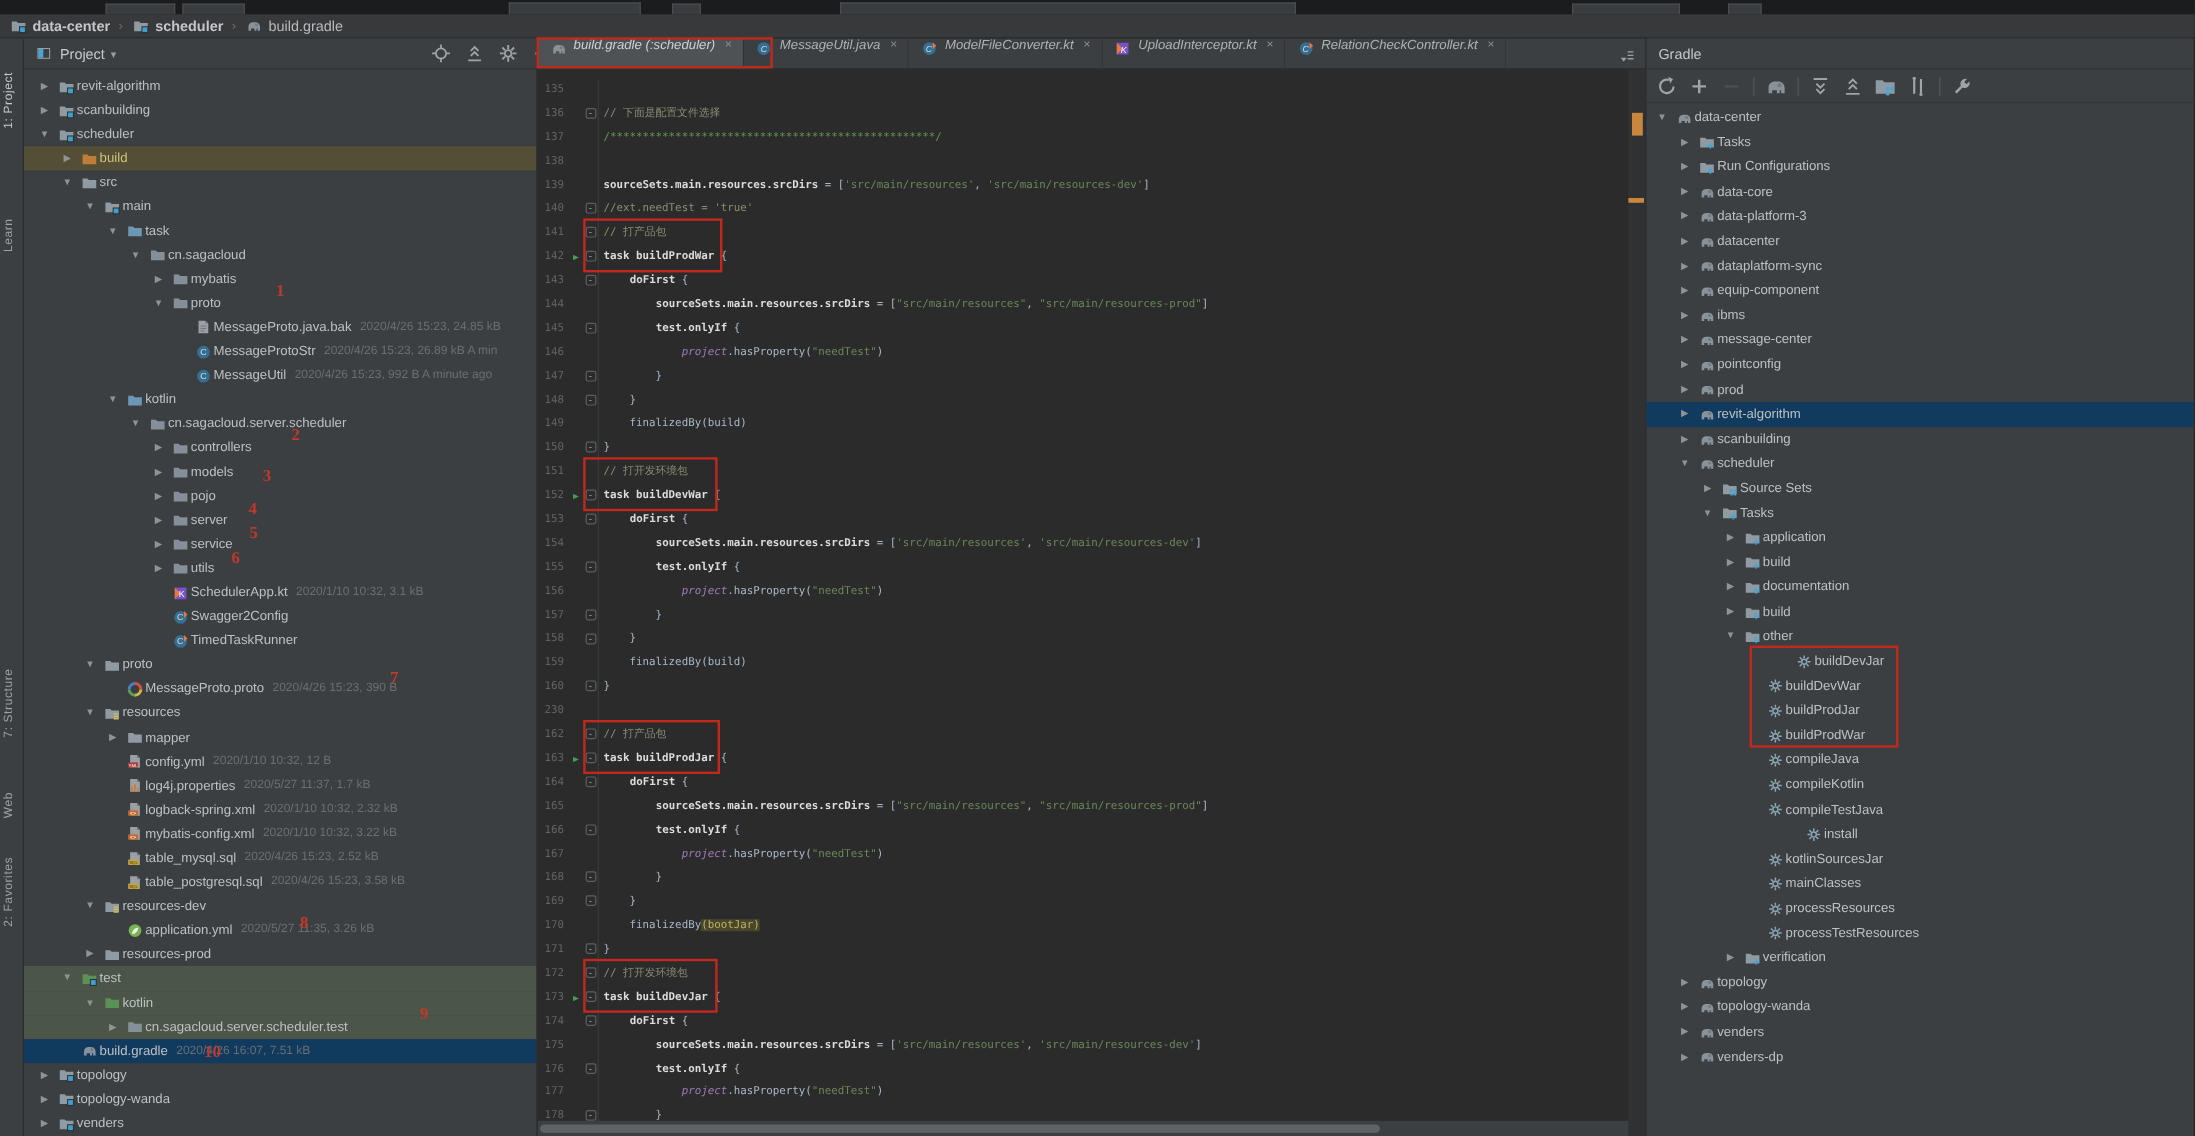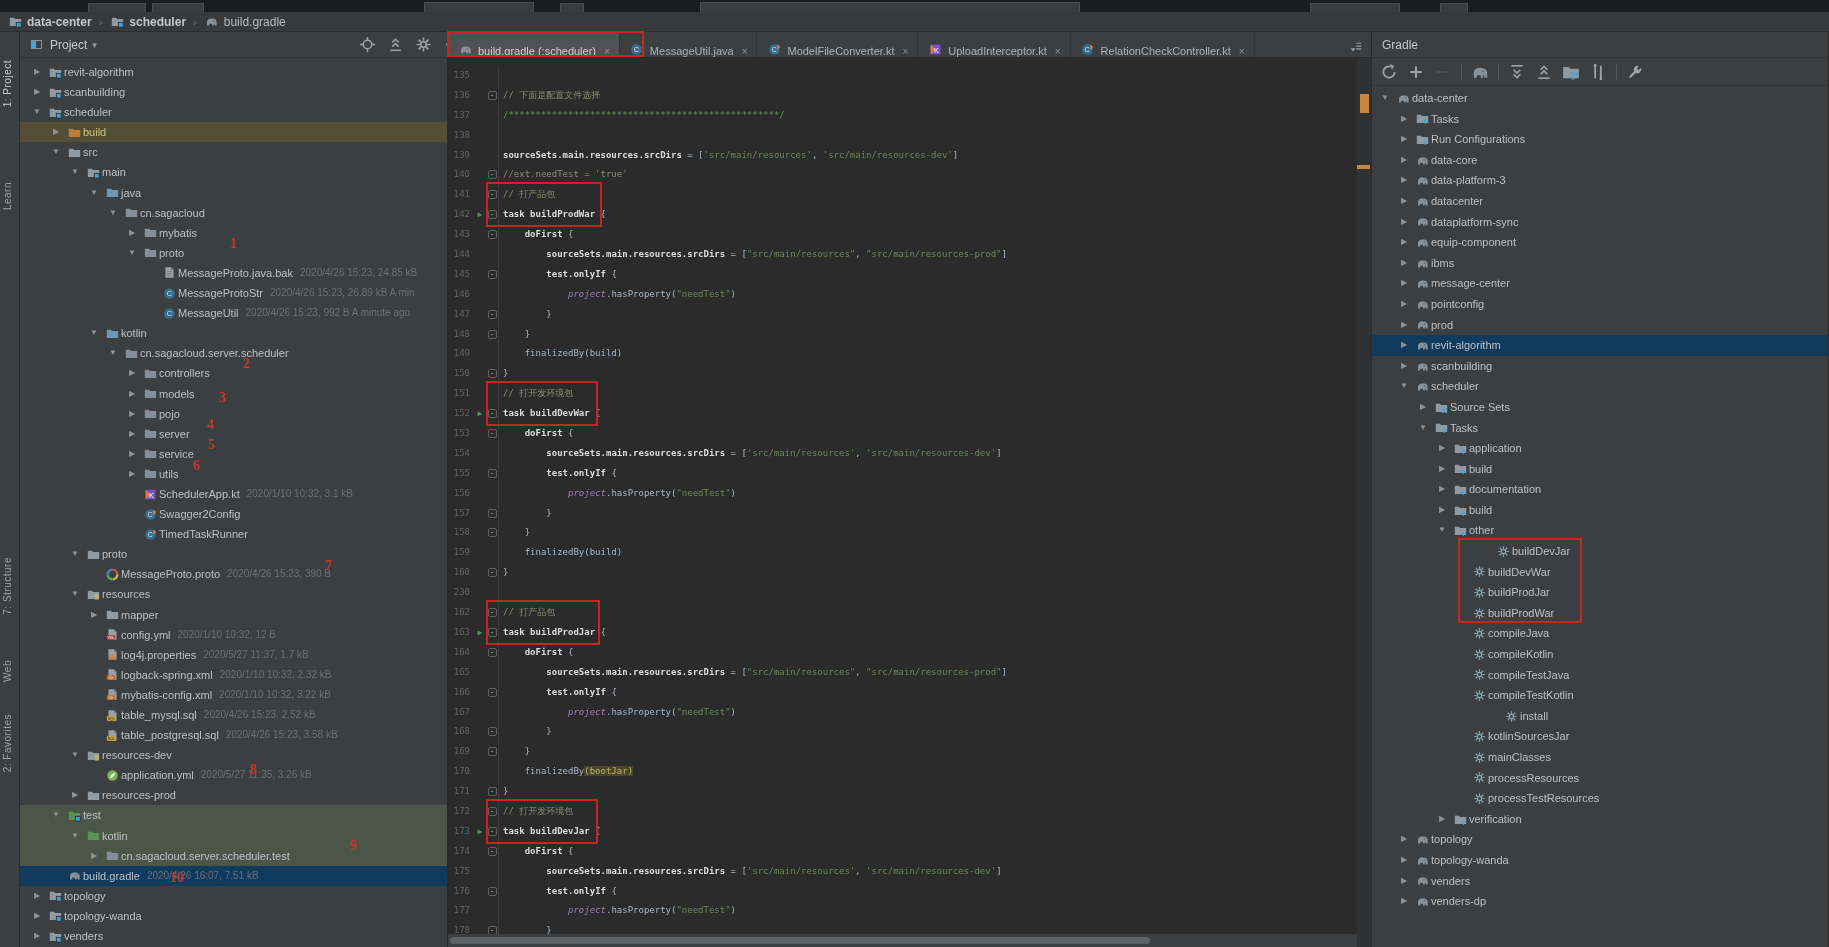--- a/index.html
+++ b/index.html
@@ -45,22 +45,22 @@
   .trow.hl-build { background:#554e36; }
   .trow.hl-build .lbl { color:#cbc477; }
   .trow.hl-test { background:#4b5649; }
   .trow.hl-sel { background:#113a5f; }
   .icon { display:inline-flex; width:16px; height:16px; align-items:center; justify-content:center; vertical-align:middle; }
   .icon svg { width:13px; height:13px; }
 
   
   #editor { position:relative; width:923px; background:#2b2b2b; overflow:hidden; }
   #tabbar { position:relative; height:26px; background:#3c3f41; border-bottom:1px solid #262829; display:flex; align-items:stretch; }
-  .etab { display:flex; align-items:flex-end; padding:0 9px; font-size:11px; color:#aeb2b6;
-          border-right:1px solid #333537; cursor:pointer; }
+  .etab { display:flex; align-items:flex-start; padding:0 9px; font-size:11px; color:#aeb2b6;
+          border-right:1px solid #333537; cursor:pointer;font-style:italic; }
   .etab.active { background:#4e5254; color:#ced2d5; }
   .etab .icon { margin-right:5px; }
   .etab .close { margin-left:8px; color:#8d9194; font-size:10px; }
   #tabs-menu { position:absolute; right:8px; top:6px; display:flex; align-items:center; gap:2px; color:#9da0a3; cursor:pointer; }
 
   #code { position:absolute; left:0; top:26px; right:0; bottom:0; padding-top:8px;
           font-family:"DejaVu Sans Mono", monospace; font-size:9px; }
   .cline { height:19.9px; line-height:19.9px; display:flex; white-space:pre; }
   .lnum { flex:0 0 26px; text-align:right; color:#606366; padding-right:4px; }
   .runcol { flex:0 0 12px; text-align:center; color:#499c54; font-size:8px; }
@@ -254,21 +254,21 @@
             </span>
             <span class="lbl">main</span>
           </div>
           <div class="trow" style="padding-left:65px">
             <span class="arrow">▼</span>
             <span class="icon">
               <svg viewBox="0 0 16 16">
                 <path d="M1 3.5h5l1.5 1.5H15v8.5H1z" fill="#6a98b5"></path>
               </svg>
             </span>
-            <span class="lbl">java</span>
+            <span class="lbl">task</span>
           </div>
           <div class="trow" style="padding-left:84px">
             <span class="arrow">▼</span>
             <span class="icon">
               <svg viewBox="0 0 16 16">
                 <path d="M1 3.5h5l1.5 1.5H15v8.5H1z" fill="#848f99"></path>
               </svg>
             </span>
             <span class="lbl">cn.sagacloud</span>
           </div>
@@ -1183,32 +1183,20 @@
             <span class="icon">
               <svg viewBox="0 0 16 16">
                 <g stroke="#8ba6b5" stroke-width="1.5" fill="none">
                   <circle cx="8" cy="8" r="2.6"></circle>
                   <path d="M8 1.5v3M8 11.5v3M1.5 8h3M11.5 8h3M3.4 3.4l2.1 2.1M10.5 10.5l2.1 2.1M12.6 3.4l-2.1 2.1M5.5 10.5l-2.1 2.1"></path>
                 </g>
               </svg>
             </span>
             <span class="lbl">compileTestJava</span>
           </div>
-          <div class="trow" style="padding-left:80px">
-            <span class="arrow"></span>
-            <span class="icon">
-              <svg viewBox="0 0 16 16">
-                <g stroke="#8ba6b5" stroke-width="1.5" fill="none">
-                  <circle cx="8" cy="8" r="2.6"></circle>
-                  <path d="M8 1.5v3M8 11.5v3M1.5 8h3M11.5 8h3M3.4 3.4l2.1 2.1M10.5 10.5l2.1 2.1M12.6 3.4l-2.1 2.1M5.5 10.5l-2.1 2.1"></path>
-                </g>
-              </svg>
-            </span>
-            <span class="lbl">compileTestKotlin</span>
-          </div>
           <div class="trow" style="padding-left:112px">
             <span class="arrow"></span>
             <span class="icon">
               <svg viewBox="0 0 16 16">
                 <g stroke="#8ba6b5" stroke-width="1.5" fill="none">
                   <circle cx="8" cy="8" r="2.6"></circle>
                   <path d="M8 1.5v3M8 11.5v3M1.5 8h3M11.5 8h3M3.4 3.4l2.1 2.1M10.5 10.5l2.1 2.1M12.6 3.4l-2.1 2.1M5.5 10.5l-2.1 2.1"></path>
                 </g>
               </svg>
             </span>

